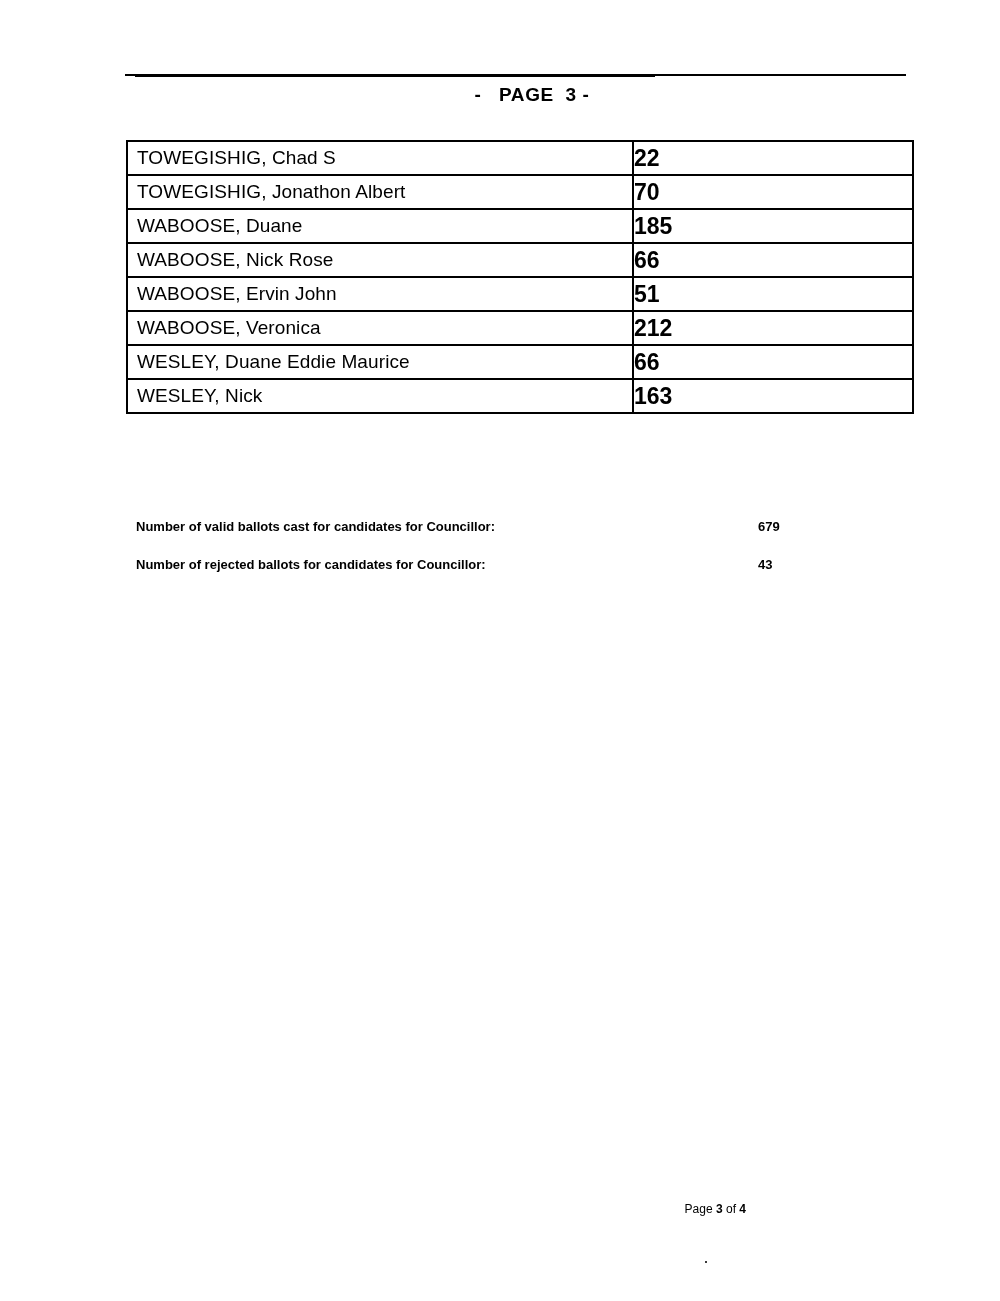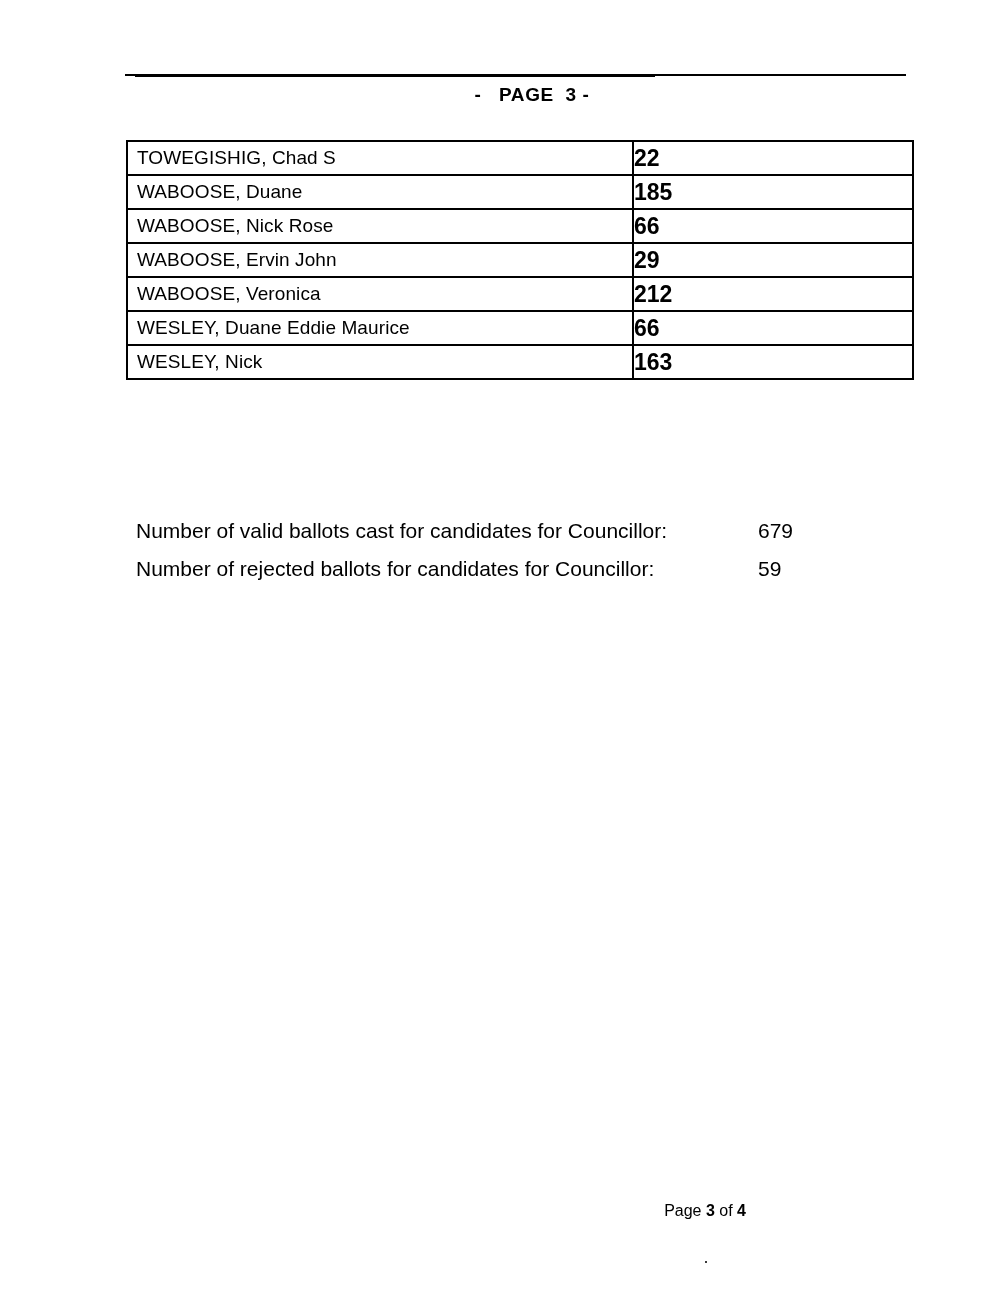--- a/index.html
+++ b/index.html
@@ -88,21 +88,22 @@
   
   .summary {
     position: absolute;
     left: 136px;
     top: 519px;
     width: 760px;
   }
   .summary-row {
     position: relative;
     height: 38px;
-    font-size: 21px;
+    font-size: 13px;
+    font-weight: bold;
   }
   .summary-label {
     position: absolute;
     left: 0;
     top: 0;
     white-space: nowrap;
   }
   .summary-value {
     position: absolute;
     left: 575px;
@@ -113,21 +114,21 @@
 
   
   .footer {
     position: absolute;
     left: 0;
     top: 1202px;
     width: 860px;
     text-align: right;
     padding-right: 114px;
     box-sizing: border-box;
-    font-size: 16px;
+    font-size: 12px;
   }
   .footer .fnum {
     font-weight: bold;
   }
 
   .scan-speck {
     position: absolute;
     left: 705px;
     top: 1261px;
     width: 2px;
@@ -144,30 +145,34 @@
 
   <div class="page-heading">-   PAGE  3 -</div>
 
   <table class="results-table">
     <tbody>
       <tr>
         <td class="cand-cell">TOWEGISHIG, Chad S</td>
         <td class="votes-cell">22</td>
       </tr>
       <tr>
+        <td class="cand-cell">TOWEGISHIG, Jonathon Albert</td>
+        <td class="votes-cell">70</td>
+      </tr>
+      <tr>
         <td class="cand-cell">WABOOSE, Duane</td>
         <td class="votes-cell">185</td>
       </tr>
       <tr>
         <td class="cand-cell">WABOOSE, Nick Rose</td>
         <td class="votes-cell">66</td>
       </tr>
       <tr>
         <td class="cand-cell">WABOOSE, Ervin John</td>
-        <td class="votes-cell">29</td>
+        <td class="votes-cell">51</td>
       </tr>
       <tr>
         <td class="cand-cell">WABOOSE, Veronica</td>
         <td class="votes-cell">212</td>
       </tr>
       <tr>
         <td class="cand-cell">WESLEY, Duane Eddie Maurice</td>
         <td class="votes-cell">66</td>
       </tr>
       <tr>
@@ -177,21 +182,21 @@
     </tbody>
   </table>
 
   <div class="summary">
     <div class="summary-row">
       <span class="summary-label">Number of valid ballots cast for candidates for Councillor:</span>
       <span class="summary-value">679</span>
     </div>
     <div class="summary-row">
       <span class="summary-label">Number of rejected ballots for candidates for Councillor:</span>
-      <span class="summary-value">59</span>
+      <span class="summary-value">43</span>
     </div>
   </div>
 
   <div class="footer"><span>Page </span><span class="fnum">3</span><span> of </span><span class="fnum">4</span></div>
 
   <div class="scan-speck"></div>
 
 </div>
 
 </body></html>

